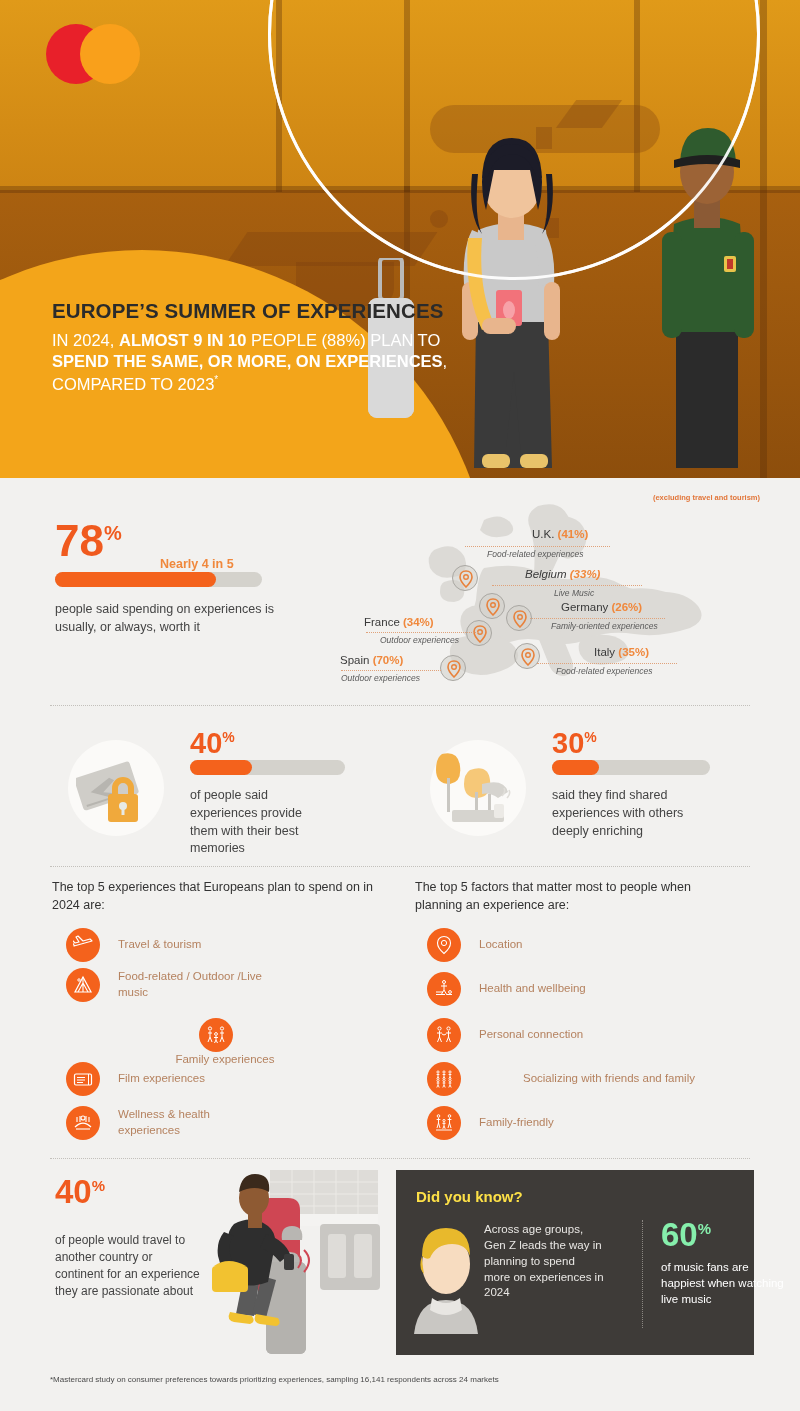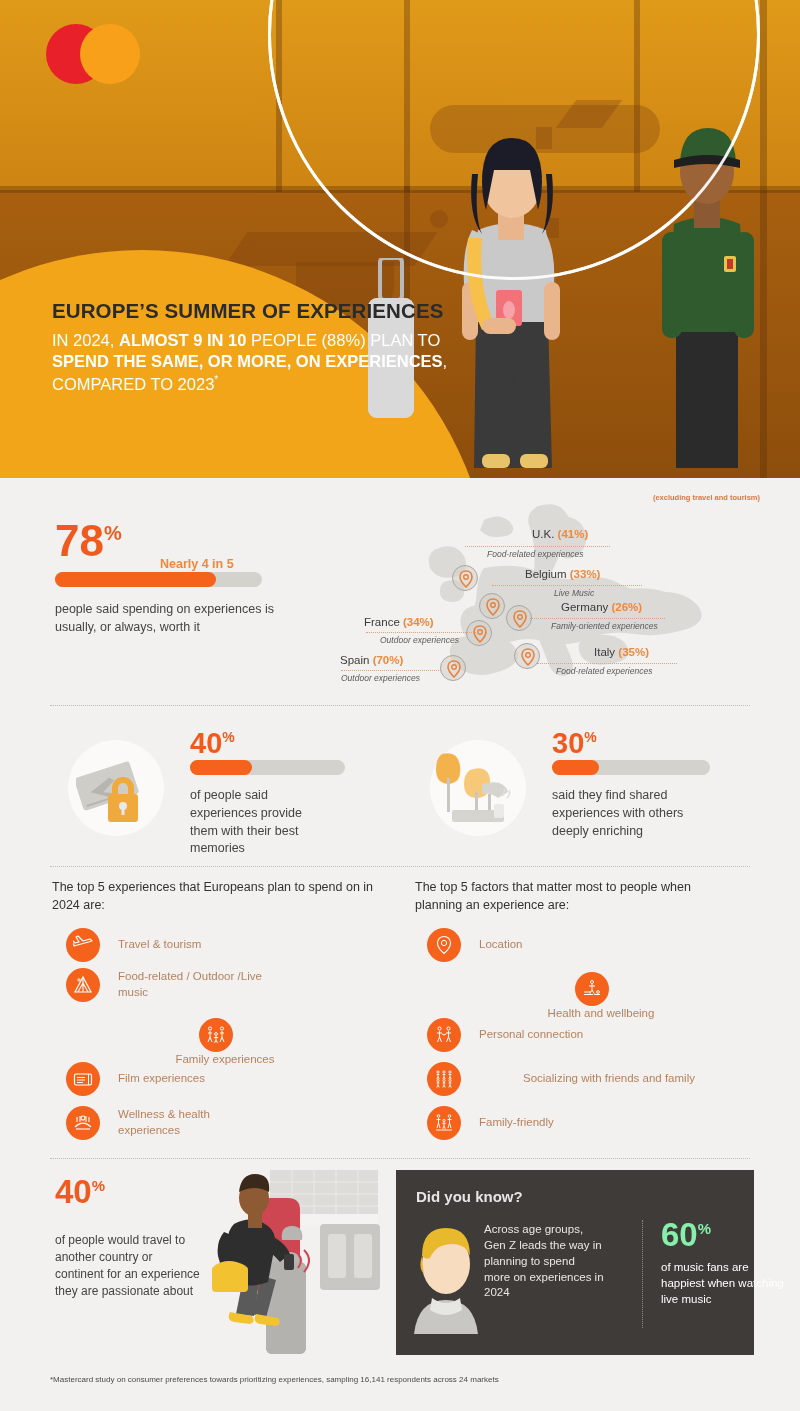--- a/index.html
+++ b/index.html
@@ -93,21 +93,21 @@
   .li-ico svg { position:absolute; left:7px; top:7px; }
   .li-txt { margin-left:18px; font-size:11.5px; color:#b5825f; line-height:1.35; }
 
   
   .pct-40b { position:absolute; left:55px; top:1175px; font-size:33px; }
   .pct-40b span.s { font-size:15px; vertical-align:super; }
   .cap40b { left:55px; top:1232px; width:145px; font-size:12px; }
 
   .dark { position:absolute; left:396px; top:1170px; width:358px; height:185px;
           background:#3e3b38; }
-  .dyk { position:absolute; left:20px; top:18px; color:#e5e5e5; font-size:15px; font-weight:bold; }
+  .dyk { position:absolute; left:20px; top:18px; color:#fde047; font-size:15px; font-weight:bold; }
   .dyk-txt { position:absolute; left:88px; top:52px; width:120px; color:#e9e7e4;
              font-size:11.5px; line-height:1.38; }
   .dyk-sep { position:absolute; left:246px; top:50px; height:108px; border-left:1px dotted #8b8782; }
   .pct-60 { position:absolute; left:265px; top:48px; font-size:33px; color:#86efac; font-weight:bold; line-height:1;}
   .pct-60 span.s { font-size:15px; vertical-align:super; }
   .dyk-60txt { position:absolute; left:265px; top:90px; width:125px; color:#ffffff;
                font-size:11.5px; line-height:1.38; }
 
   .foot { position:absolute; left:50px; top:1375px; font-size:8px; color:#4a4a4a; }
 </style>
@@ -265,21 +265,21 @@
       <circle cx="7" cy="7" r="2.3" fill="none" stroke="#e8823c" stroke-width="1.4"></circle>
     </svg>
 </div>
 
 <div class="m-label" style="left:532px;top:528px;">
   <span>U.K.</span> <b>(41%)</b>
 </div>
 <div class="m-dots" style="left:465px;top:546px;width:145px;"></div>
 <div class="m-desc" style="left:487px;top:549px;">Food-related experiences</div>
 
-<div class="m-label" style="left:525px;top:568px;">
+<div class="m-label" style="left:525px;top:568px;font-style:italic;">
   <span>Belgium</span> <b>(33%)</b>
 </div>
 <div class="m-dots" style="left:492px;top:585px;width:150px;"></div>
 <div class="m-desc" style="left:554px;top:588px;">Live Music</div>
 
 <div class="m-label" style="left:561px;top:601px;">
   <span>Germany</span> <b>(26%)</b>
 </div>
 <div class="m-dots" style="left:530px;top:618px;width:135px;"></div>
 <div class="m-desc" style="left:551px;top:621px;">Family-oriented experiences</div>
@@ -404,21 +404,21 @@
 
 <div class="li" style="left:427px;top:928px;width:330px;">
   <div class="li-ico">
     <svg width="20" height="20" viewBox="0 0 20 20">
         <path d="M10 1.5 C6 1.5 3.5 4.5 3.5 8 c0 5 6.5 10.5 6.5 10.5 S16.5 13 16.5 8 C16.5 4.5 14 1.5 10 1.5z" fill="none" stroke="#fff" stroke-width="1.1"></path>
         <circle cx="10" cy="8" r="2.6" fill="none" stroke="#fff" stroke-width="1"></circle>
       </svg>
   </div>
   <div class="li-txt">Location</div>
 </div>
-<div class="li" style="left:427px;top:972px;width:330px;flex-direction:column;">
+<div class="li" style="left:427px;top:972px;width:330px;">
   <div class="li-ico">
     <svg width="20" height="20" viewBox="0 0 20 20">
         <circle cx="10" cy="3" r="1.5" fill="none" stroke="#fff" stroke-width="1"></circle>
         <path d="M10 5 v6 M7 7 h6 M10 11 l-3 5 M10 11 l3 5" stroke="#fff" stroke-width="1" fill="none"></path>
         <path d="M2 13 h7 M2 15.5 h9 M13 15.5 h5" stroke="#fff" stroke-width="1"></path>
         <circle cx="16" cy="13" r="1.4" fill="none" stroke="#fff" stroke-width="1"></circle>
       </svg>
   </div>
   <div class="li-txt">Health and wellbeing</div>
 </div>

